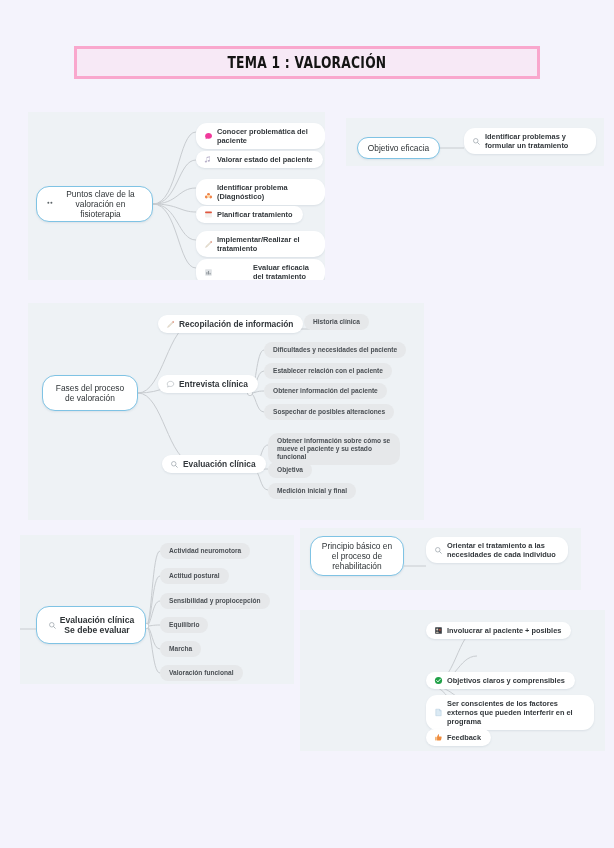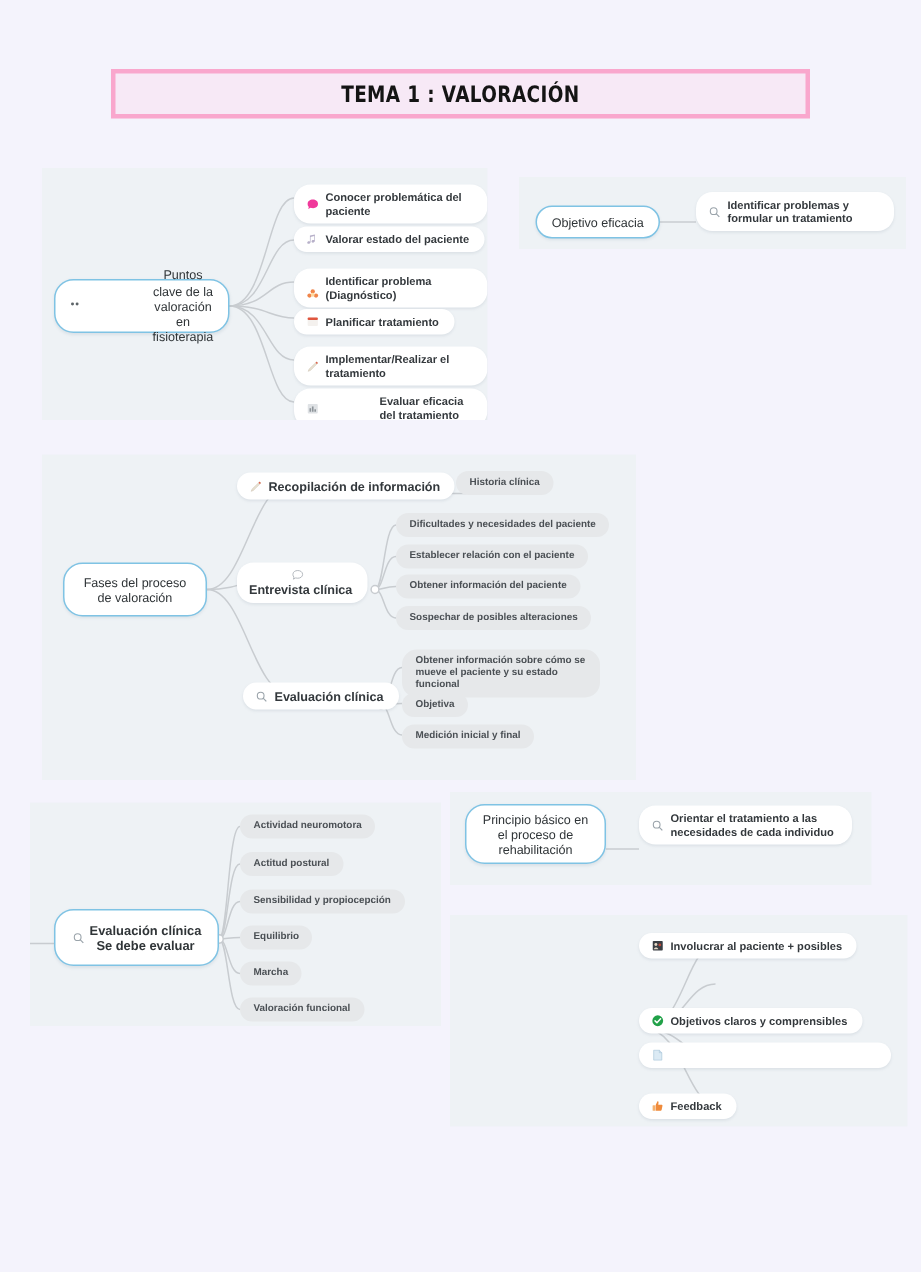--- a/index.html
+++ b/index.html
@@ -143,21 +143,21 @@
 
   <svg class="conn" style="left:0; top:0; width:297px; height:168px;">
     <path d="M125 92 C 150 92, 150 20, 168 20"></path>
     <path d="M125 92 C 150 92, 150 48, 168 48"></path>
     <path d="M125 92 C 150 92, 150 76, 168 76"></path>
     <path d="M125 92 C 150 92, 152 100, 168 100"></path>
     <path d="M125 92 C 150 92, 150 128, 168 128"></path>
     <path d="M125 92 C 150 92, 150 156, 168 156"></path>
   </svg>
 
-  <div class="node root" style="left:8px; top:74px; width:117px; height:36px;gap:43px;">
+  <div class="node root" style="left:8px; top:74px; width:117px; height:36px;">
     <span class="ico" style="margin-right:3px;">
       <svg viewBox="0 0 10 10">
           <circle cx="2.6" cy="3" r="1.1" fill="#5d6468"></circle>
           <circle cx="6" cy="3" r="1.1" fill="#5d6468"></circle>
         </svg>
     </span>
     <span class="ntext">Puntos clave de la valoración en fisioterapia</span>
   </div>
 
   <div class="node lvl1" style="left:168px; top:11px;">
@@ -277,21 +277,21 @@
           <path d="M7.9 1.3 L8.8 2.2 L3.3 7.7 L1.6 8.4 L2.3 6.7 Z" fill="#e8e2d2" stroke="#cbbfae" stroke-width=".35"></path>
           <path d="M7.9 1.3 L8.8 2.2 L8 3 L7.1 2.1 Z" fill="#e05b45"></path>
         </svg>
     </span>
     <span class="ntext">Recopilación de información</span>
   </div>
   <div class="node lvl2" style="left:276px; top:11px;">
     <span class="ntext">Historia clínica</span>
   </div>
 
-  <div class="node lvl1 big" style="left:130px; top:72px;flex-direction:column;">
+  <div class="node lvl1 big" style="left:130px; top:72px;">
     <span class="ico">
       <svg viewBox="0 0 10 10">
           <path d="M1.4 4.4 C1.4 2.6 3 1.5 5 1.5 C7 1.5 8.6 2.6 8.6 4.4 C8.6 6.1 7 7.2 5 7.2 C4.4 7.2 3.9 7.1 3.4 7 L1.8 7.9 L2.2 6.4 C1.7 5.9 1.4 5.2 1.4 4.4 Z" fill="none" stroke="#b0b6bb" stroke-width=".7"></path>
         </svg>
     </span>
     <span class="ntext">Entrevista clínica</span>
   </div>
   <div class="node lvl2" style="left:236px; top:39px;">
     <span class="ntext">Dificultades y necesidades del paciente</span>
   </div>
@@ -426,20 +426,21 @@
     <span class="ntext">Objetivos claros y comprensibles</span>
   </div>
 
   <div class="node lvl1" style="left:126px; top:85px; width:168px;">
     <span class="ico">
       <svg viewBox="0 0 10 10">
           <path d="M2 1.3 L6.2 1.3 L8 3.1 L8 8.6 L2 8.6 Z" fill="#dbeaf4" stroke="#a9c6d9" stroke-width=".5"></path>
           <path d="M6.2 1.3 L6.2 3.1 L8 3.1" fill="none" stroke="#a9c6d9" stroke-width=".5"></path>
         </svg>
     </span>
+    <span class="ntext">Ser conscientes de los factores externos que pueden interferir en el programa</span>
   </div>
 
   <div class="node lvl1" style="left:126px; top:119px;">
     <span class="ico">
       <svg viewBox="0 0 10 10">
           <path d="M3.4 4.2 L4.6 1.6 C4.8 1.1 5.6 1.2 5.6 1.9 L5.4 3.8 L7.8 3.8 C8.3 3.8 8.6 4.2 8.5 4.7 L7.9 7.6 C7.8 8.1 7.4 8.4 6.9 8.4 L3.4 8.4 Z" fill="#ef8b3c"></path>
           <rect x="1.2" y="4.2" width="1.9" height="4.2" rx="0.5" fill="#f4b06e"></rect>
         </svg>
     </span>
     <span class="ntext">Feedback</span>

